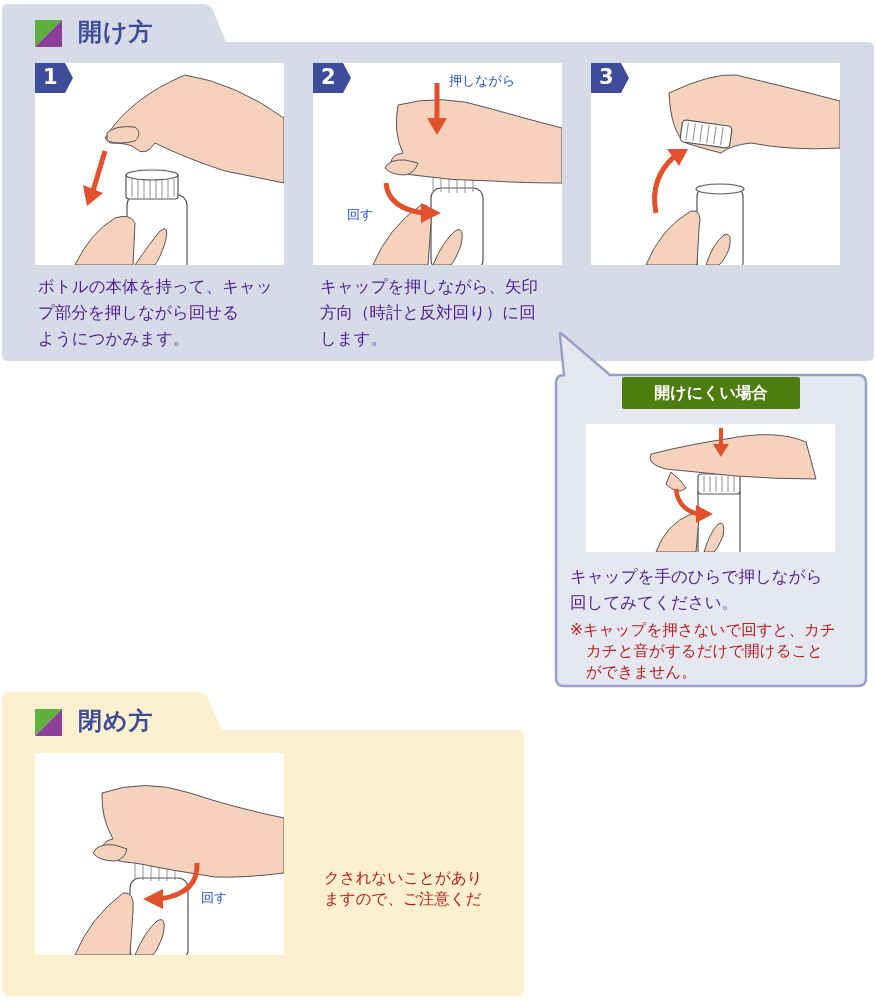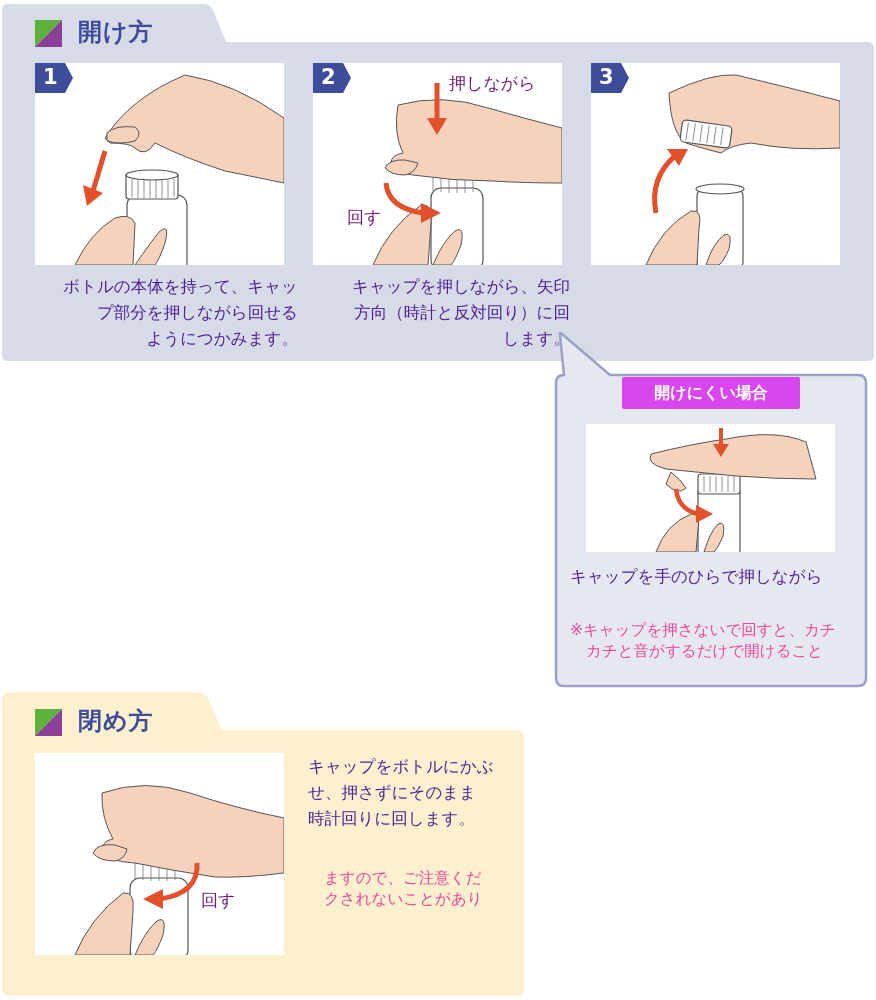--- a/index.html
+++ b/index.html
@@ -5,29 +5,29 @@
   html,body{margin:0;padding:0;background:#ffffff;}
   body{width:876px;height:1000px;position:relative;overflow:hidden;font-family:"DejaVu Sans",sans-serif;color:#333333;}
   .abs{position:absolute;}
   .tab-shape{position:absolute;}
   .title{position:absolute;font-size:24px;font-weight:bold;color:#3d4d99;letter-spacing:1px;}
   .mark{position:absolute;width:30px;height:30px;}
   .panel-img{position:absolute;background:#ffffff;overflow:hidden;}
   .step-badge{position:absolute;left:0;top:0;height:30px;}
   .step-num{position:absolute;left:8px;top:2px;font-size:21px;font-weight:bold;color:#ffffff;font-family:"DejaVu Sans",sans-serif;}
   .caption{position:absolute;font-size:16.5px;line-height:26px;color:#4c1d95;}
-  .note{position:absolute;font-size:15.5px;line-height:21px;color:#ec4899;}
-  .label-sm{position:absolute;font-size:17px;color:#701a75;}
-  .sub-header{position:absolute;background:#d946ef;color:#ffffff;font-size:16px;font-weight:bold;text-align:center;line-height:32px;border-radius:2px;}
+  .note{position:absolute;font-size:15.5px;line-height:21px;color:#b91c1c;}
+  .label-sm{position:absolute;font-size:13px;color:#1d4ed8;}
+  .sub-header{position:absolute;background:#4d7c0f;color:#ffffff;font-size:16px;font-weight:bold;text-align:center;line-height:32px;border-radius:2px;}
   svg{display:block;}
 </style>
 </head>
 <body>
 
-<div class="abs" style="left:0;top:0;width:812px;height:365px;text-align:right;">
+<div class="abs" style="left:0;top:0;width:812px;height:365px;">
   <svg class="tab-shape" width="876" height="365" viewBox="0 0 876 365" style="left:0;top:0;">
     <path d="M8,4 L203,4 Q210,4 213,10 L226,42 L868,42 Q874,42 874,48 L874,355 Q874,361 868,361 L8,361 Q2,361 2,355 L2,10 Q2,4 8,4 Z" fill="#d7dae7"></path>
   </svg>
 
   <svg class="mark" viewBox="0 0 30 30" style="left:35px;top:20px;width:27px;height:27px;">
     <polygon points="0,0 30,0 0,30" fill="#5fb13d"></polygon>
     <polygon points="30,0 30,30 0,30" fill="#8c3f97"></polygon>
   </svg>
   <div class="title" style="left:78px;top:16px;">開け方</div>
 
@@ -150,24 +150,26 @@
       <path d="M70,128 Q80,100 105,90 Q115,88 112,105 L110,128 Z" fill="#f6d2bd" stroke="#555" stroke-width="1"></path>
       <path d="M118,128 Q124,108 132,100 Q140,96 137,112 Q132,124 128,128 Z" fill="#f6d2bd" stroke="#555" stroke-width="1"></path>
       <line x1="135" y1="4" x2="135" y2="22" stroke="#e2502c" stroke-width="4"></line>
       <polygon points="127,20 143,20 135,33" fill="#e2502c"></polygon>
       <path d="M90,65 Q92,85 112,90" stroke="#e2502c" stroke-width="4.5" fill="none"></path>
       <polygon points="110,81 127,90 110,99" fill="#e2502c"></polygon>
     </svg>
   </div>
   <div class="caption" style="left:30px;top:234px;width:300px;">
     <div>キャップを手のひらで押しながら</div>
+    <div>回してみてください。</div>
   </div>
   <div class="note" style="left:30px;top:290px;width:300px;">
     <div>※キャップを押さないで回すと、カチ</div>
     <div style="padding-left:16px;">カチと音がするだけで開けること</div>
+    <div style="padding-left:16px;">ができません。</div>
   </div>
 </div>
 
 <div class="abs" style="left:0;top:690px;width:530px;height:310px;">
   <svg class="tab-shape" width="530" height="310" viewBox="0 0 530 310" style="left:0;top:0;">
     <path d="M8,2 L198,2 Q205,2 208,8 L222,40 L518,40 Q524,40 524,46 L524,300 Q524,306 518,306 L8,306 Q2,306 2,300 L2,8 Q2,2 8,2 Z" fill="#fcf0cf"></path>
   </svg>
   <svg class="mark" viewBox="0 0 30 30" style="left:35px;top:19px;width:27px;height:27px;">
     <polygon points="0,0 30,0 0,30" fill="#5fb13d"></polygon>
     <polygon points="30,0 30,30 0,30" fill="#8c3f97"></polygon>
@@ -188,22 +190,17 @@
       <path d="M40,202 Q55,165 88,140 Q100,138 98,158 L95,202 Z" fill="#f6d2bd" stroke="#555" stroke-width="1"></path>
       <path d="M100,202 Q110,178 122,168 Q132,162 128,182 Q123,196 118,202 Z" fill="#f6d2bd" stroke="#555" stroke-width="1"></path>
       <path d="M67,40 Q110,25 155,40 Q200,55 249,65 L249,120 Q210,125 180,124 Q140,118 100,110 Q70,108 68,98 Q66,88 78,86 Q66,65 67,40 Z" fill="#f6d2bd" stroke="#555" stroke-width="1"></path>
       <path d="M58,100 Q62,90 80,92 L92,96 Q90,106 80,108 Q64,108 58,100 Z" fill="#f6d2bd" stroke="#555" stroke-width="1"></path>
       <path d="M162,110 Q164,140 125,146" stroke="#e2502c" stroke-width="5" fill="none"></path>
       <polygon points="128,136 108,146 128,156" fill="#e2502c"></polygon>
     </svg>
     <div class="label-sm" style="left:166px;top:136px;">回す</div>
   </div>
 
-  <div class="caption" style="left:308px;top:64px;width:210px;">
-    <div>キャップをボトルにかぶ</div>
-    <div>せ、押さずにそのまま</div>
-    <div>時計回りに回します。</div>
-  </div>
   <div class="note" style="left:308px;top:178px;width:210px;">
+    <div style="padding-left:16px;">クされないことがあり</div>
     <div style="padding-left:16px;">ますので、ご注意くだ</div>
-    <div style="padding-left:16px;">クされないことがあり</div>
   </div>
 </div>
 
 </body></html>

